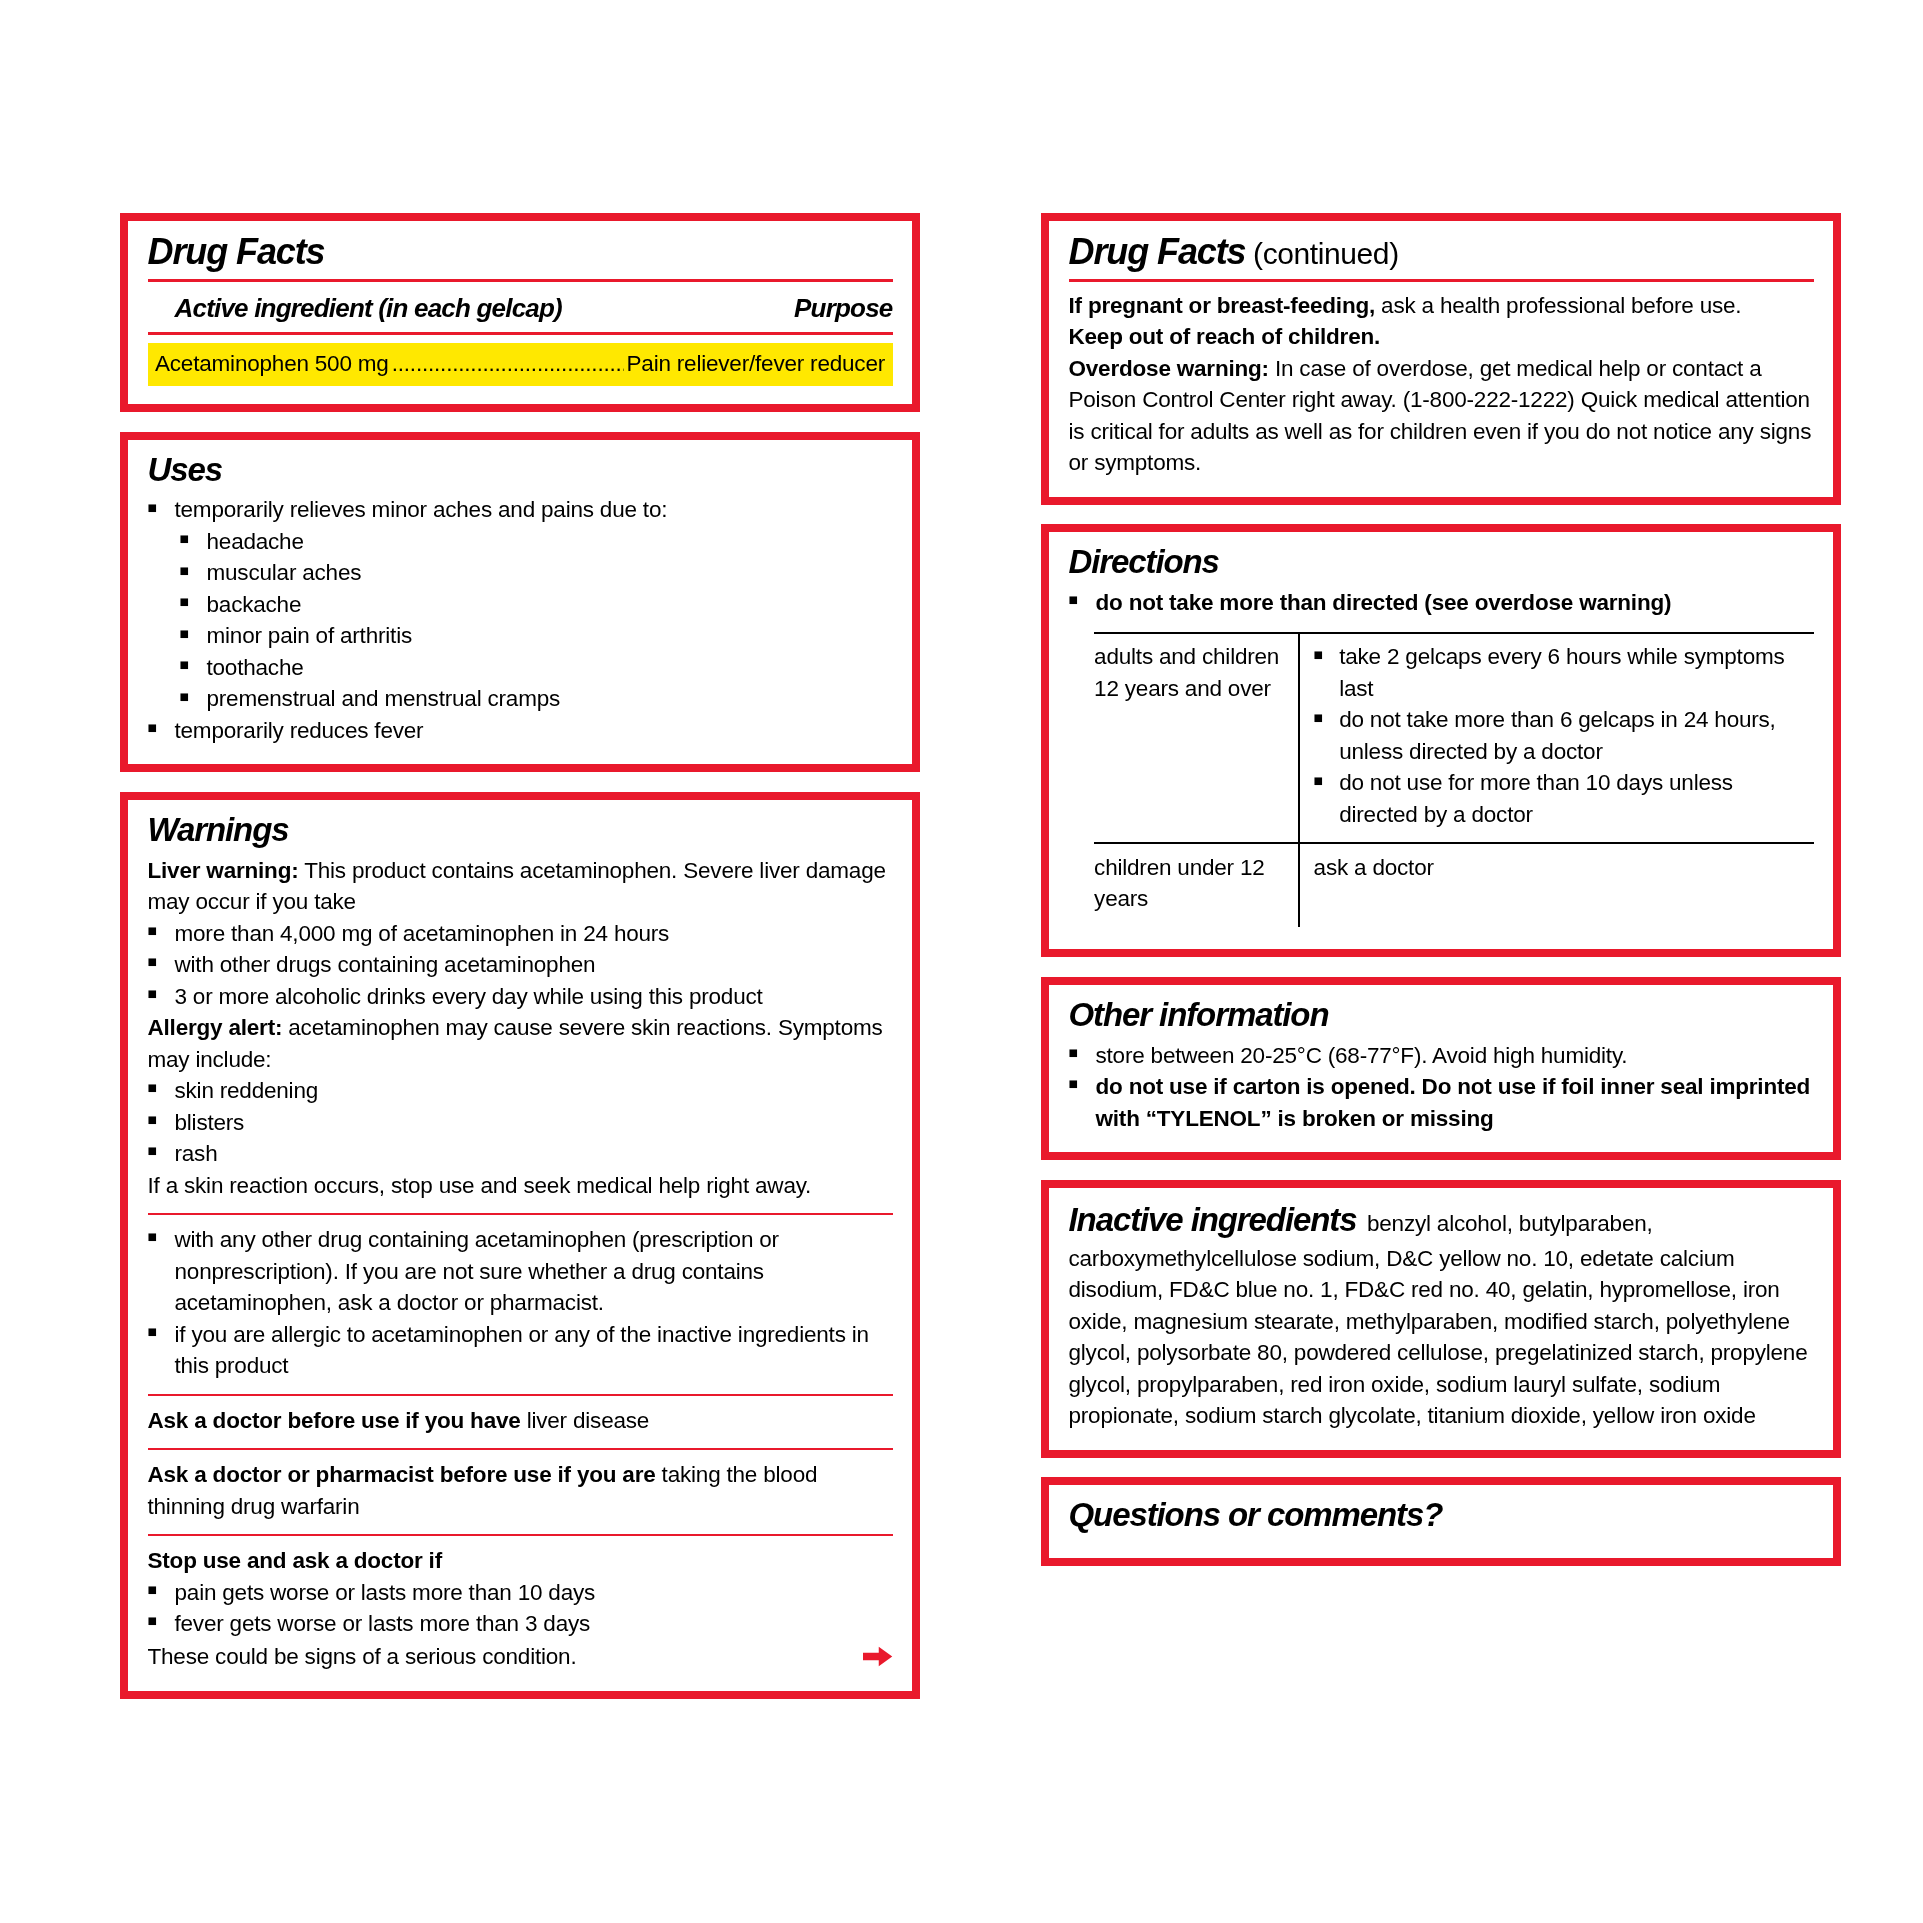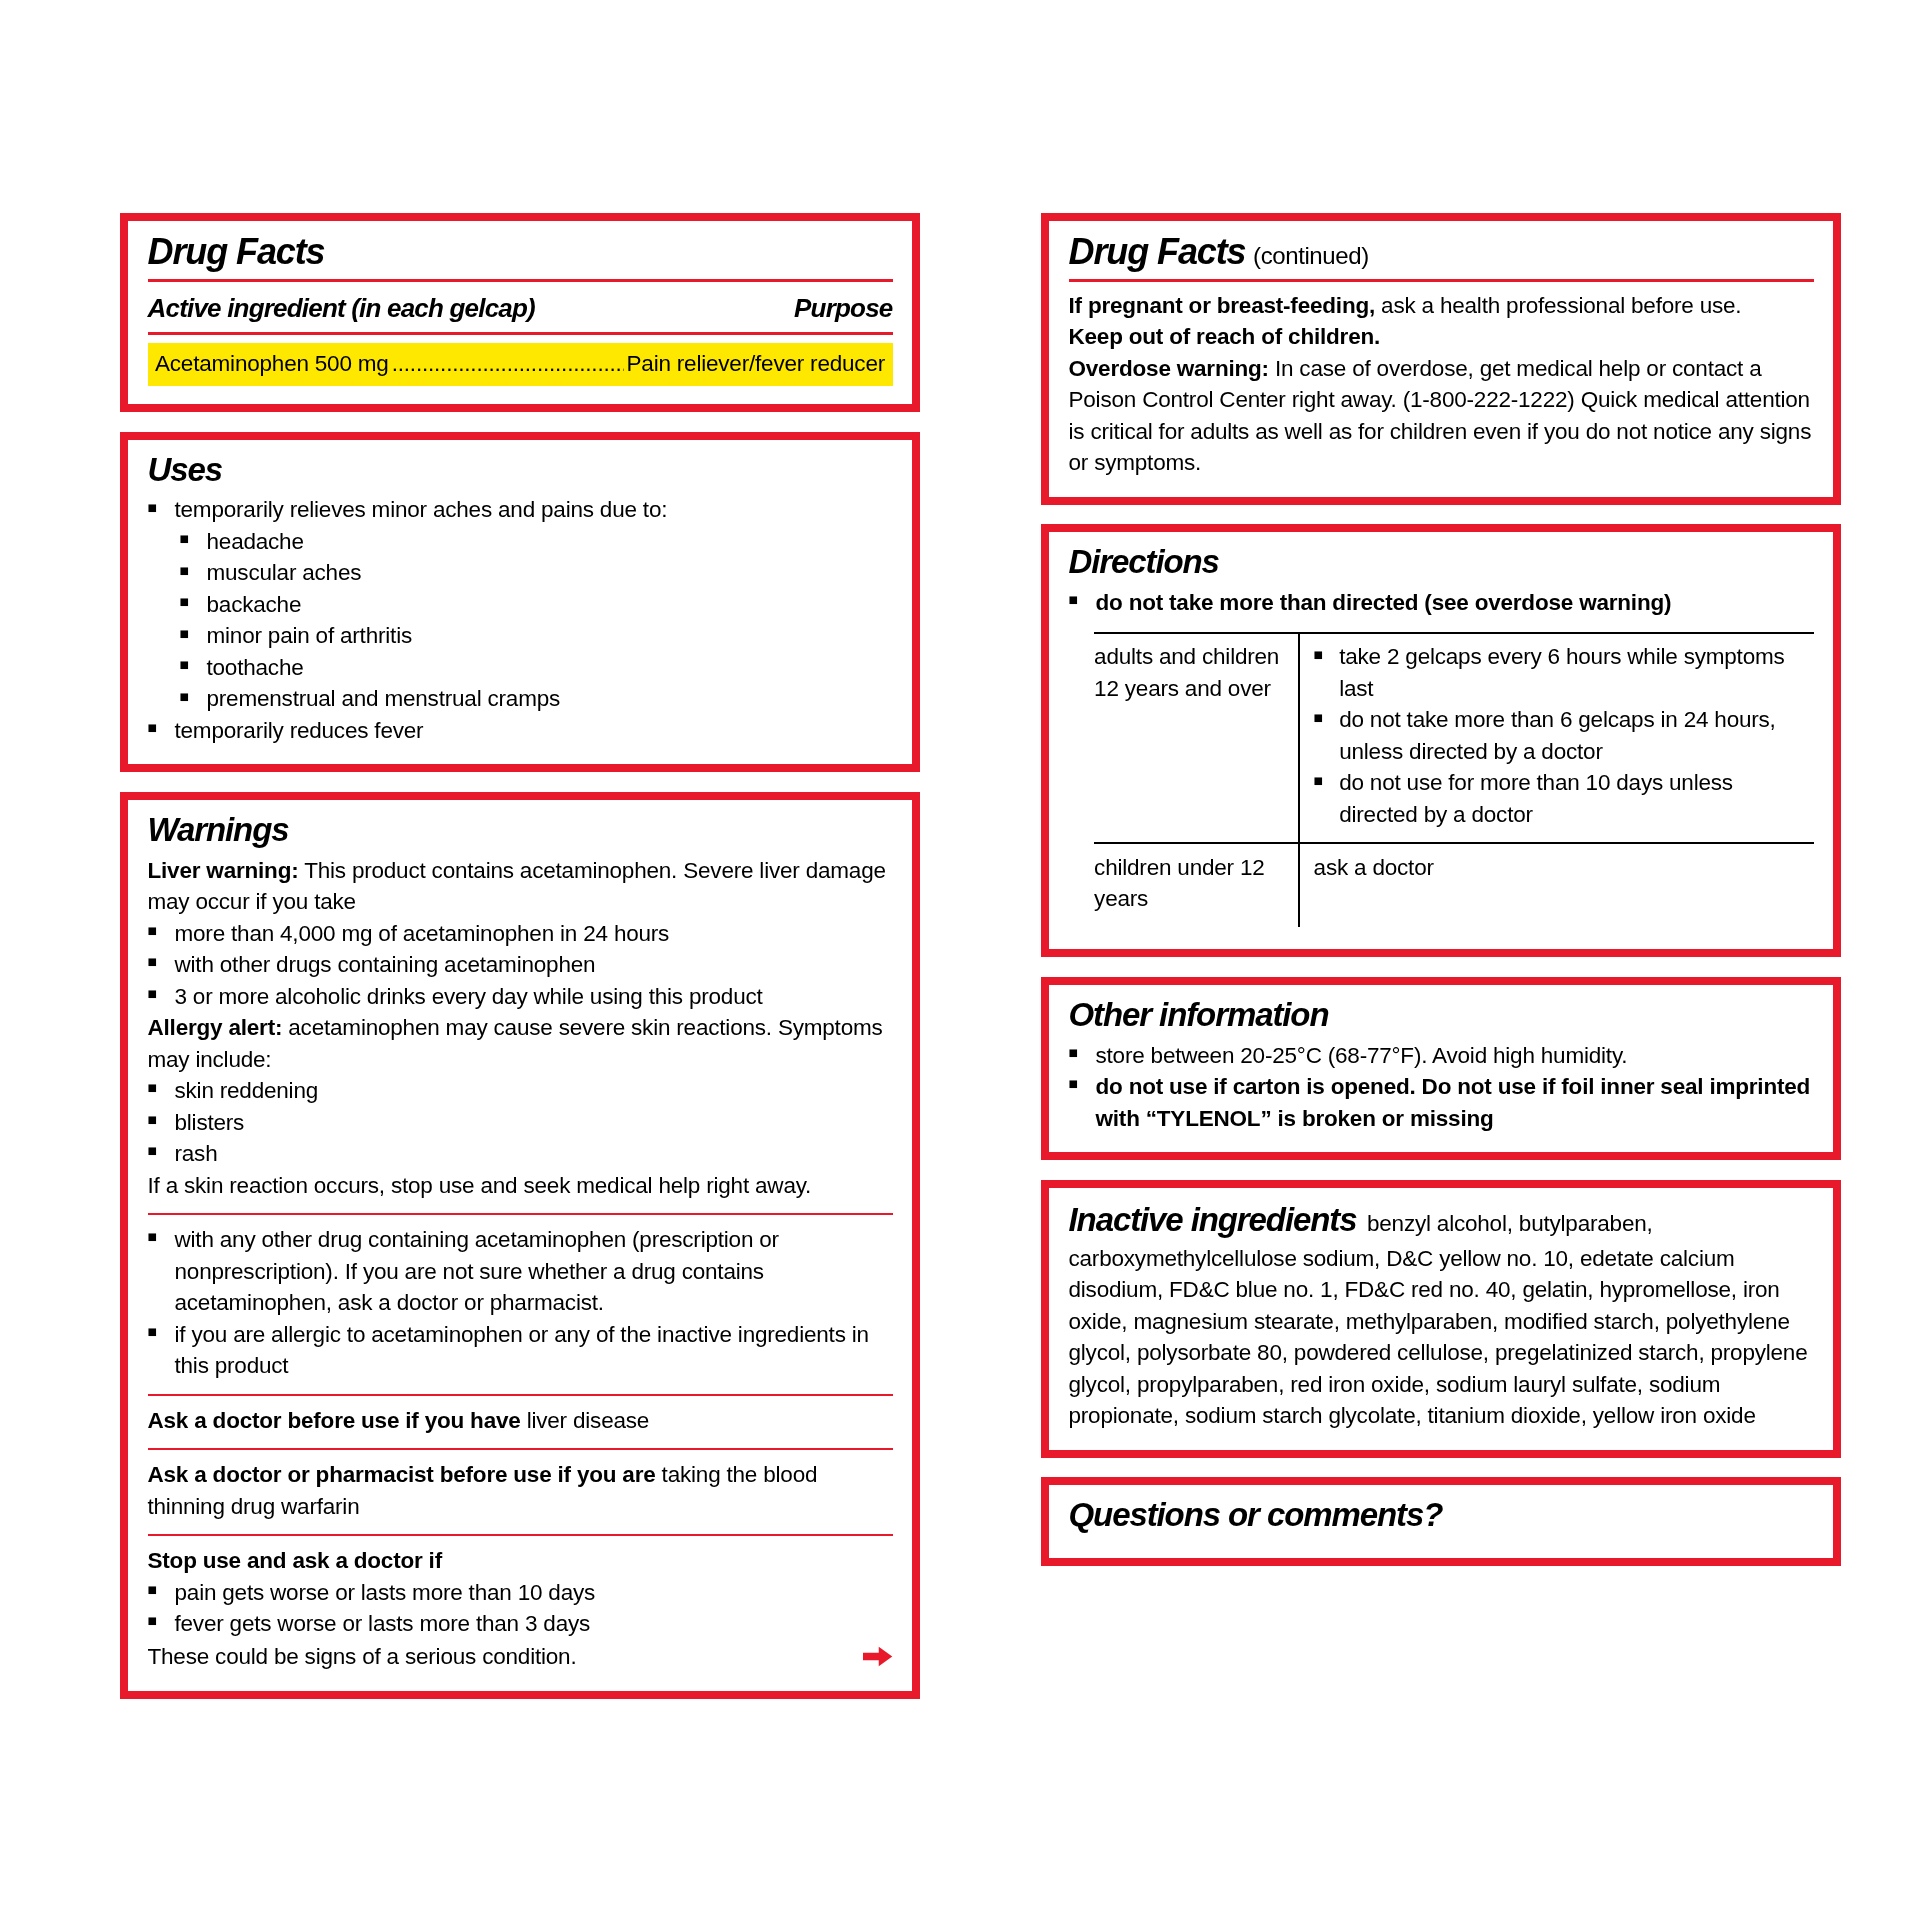--- a/index.html
+++ b/index.html
@@ -6,29 +6,29 @@
   html, body { width:1924px; height:1924px; background:#ffffff; overflow:hidden; }
   body {
     font-family:"Liberation Sans","DejaVu Sans",sans-serif;
     color:#000; font-size:22.5px; line-height:1.4; letter-spacing:-0.2px;
   }
   .page { position:absolute; top:213px; left:92px; display:flex; gap:93px; }
   .col  { width:828px; display:flex; flex-direction:column; gap:19.5px; align-items:stretch;padding-left:28px; }
   .box  { border:8.3px solid var(--red,#e9192c); background:#fff; padding:9px 19.5px 18px 19.5px; }
 
   h1 { font-style:italic; font-weight:bold; font-size:36px; letter-spacing:-1.1px; line-height:1.2; }
-  .cont-suffix { font-style:normal; font-weight:normal; font-size:24px; letter-spacing:-0.4px; margin-left:7.5px; }
+  .cont-suffix { font-style:normal; font-weight:normal; font-size:30px; letter-spacing:-0.4px; margin-left:7.5px; }
   h2 { font-style:italic; font-weight:bold; font-size:33px; letter-spacing:-1.1px; line-height:1.25; margin-bottom:4.5px; }
   h3 { font-weight:bold; font-size:22.5px; line-height:1.4; }
 
   .rule-strong { border-top:3px solid var(--red,#e9192c); margin:6px 0 7.5px 0; }
   .thin-rule   { border-top:2.3px solid var(--red,#e9192c); margin:12px 0 9px 0; }
 
   .ai-row { display:flex; justify-content:space-between; align-items:baseline; margin-top:3px; }
-  .ai-label { font-weight:bold; font-style:italic; font-size:26px; letter-spacing:-0.8px; }
+  .ai-label { font-weight:bold; font-style:italic; font-size:26px; letter-spacing:-0.8px;margin-left:27px; }
 
   .hl-row { background:var(--highlight,#ffe800); display:flex; align-items:baseline; padding:5.3px 7.5px 6.8px 7.5px; margin-top:7.5px; }
   .leader { flex:1; overflow:hidden; white-space:nowrap; margin:0 3px; }
 
   ul.blist { list-style:none; }
   ul.blist li { position:relative; padding-left:27px; }
   ul.blist li::before { content:"■"; position:absolute; left:0; top:2.3px; font-size:0.70em; }
   ul.blist.nested { margin-left:32px; }
   ul.blist.bold li { font-weight:bold; }
   li.bold-item { font-weight:bold; }

